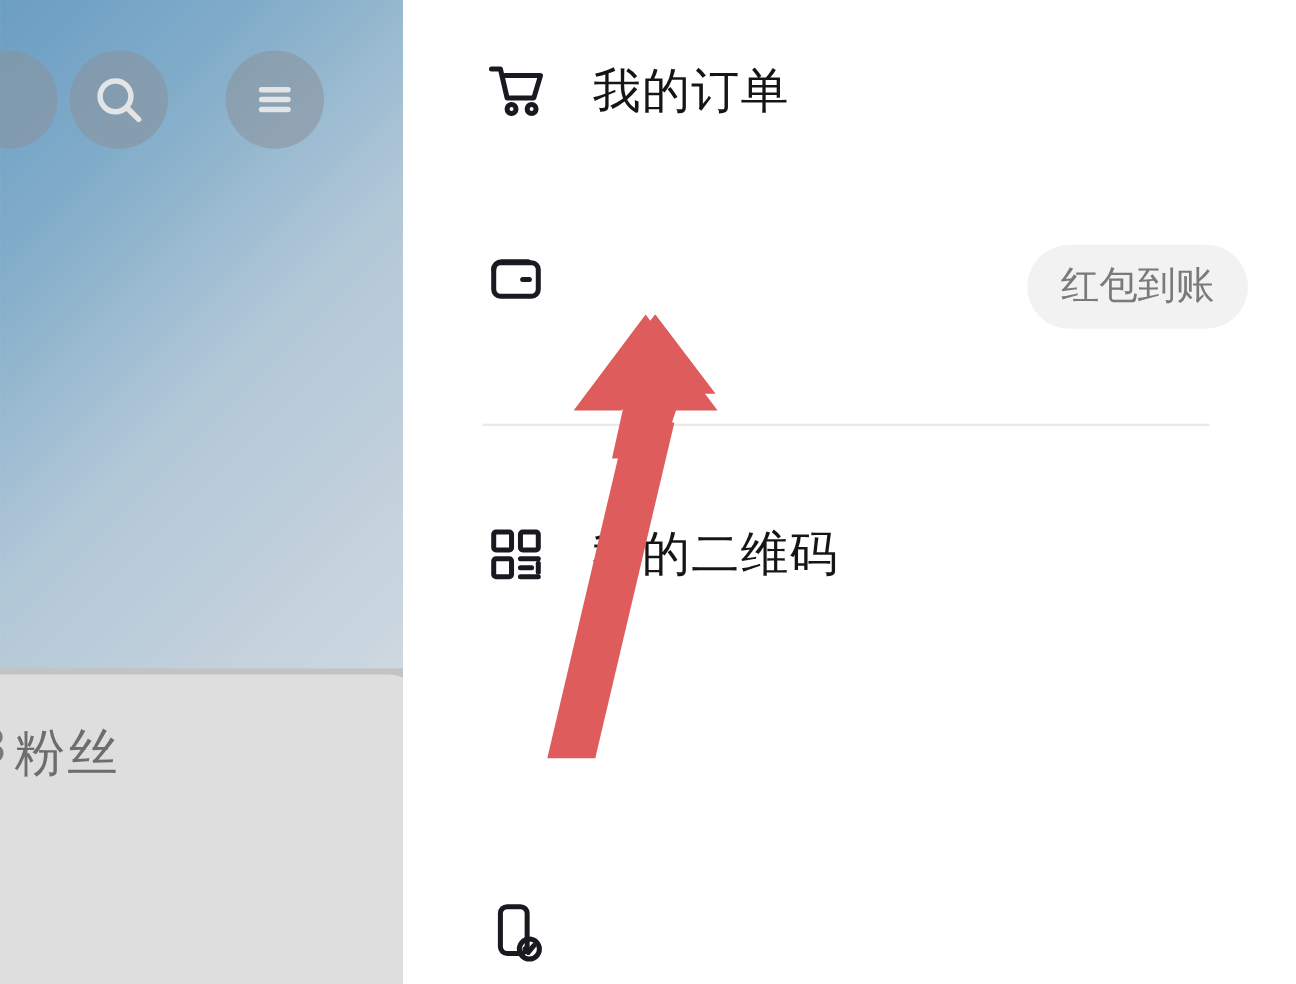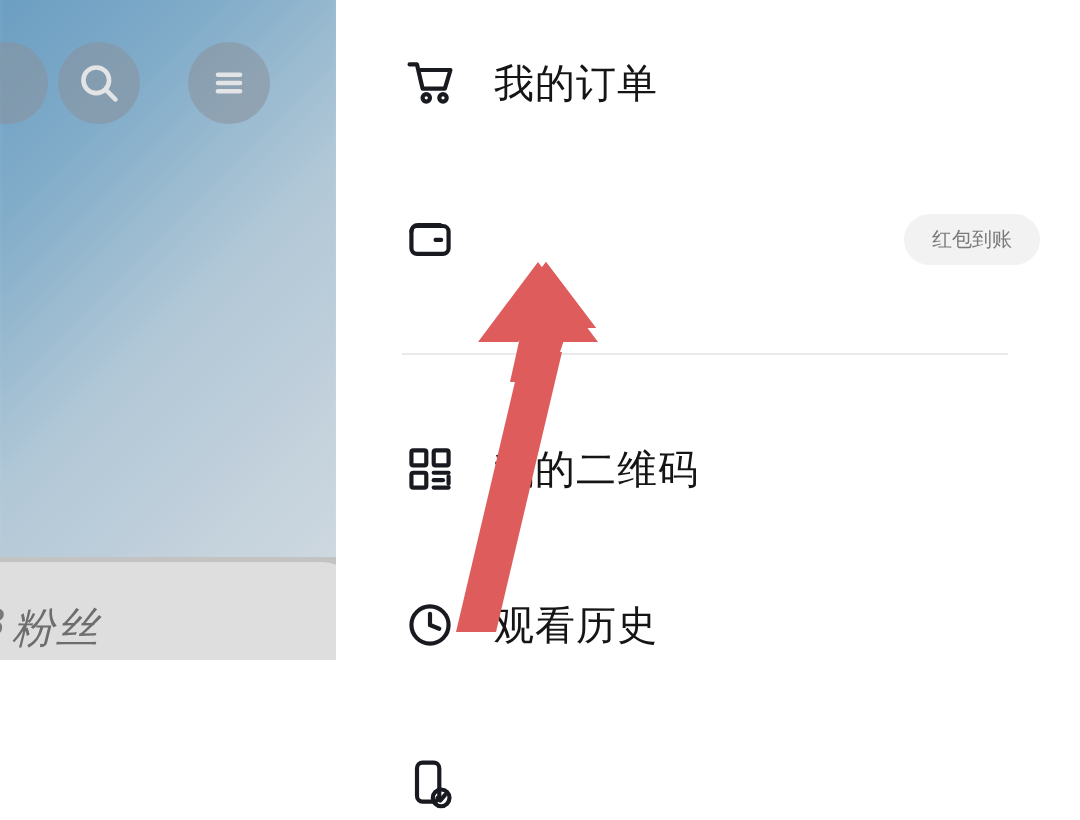--- a/index.html
+++ b/index.html
@@ -3,23 +3,22 @@
   <meta charset="utf-8">
   <style>
     * { margin: 0; padding: 0; box-sizing: border-box; }
     html, body { width: 1080px; height: 820px; overflow: hidden; font-family: -apple-system, "PingFang SC", "Microsoft YaHei", sans-serif; }
     body { position: relative; background: #fff; }
 
     
     .bg-col {
       position: absolute;
       left: 0; top: 0;
-      width: 336px; height: 660px;
+      width: 336px; height: 820px;
       overflow: hidden;
-      font-style: italic;
     }
     .bg-sky {
       position: absolute;
       left: 0; top: 0; right: 0; height: 560px;
       background: linear-gradient(135deg, #5fa6d8 0%, #7bb6de 25%, #b7d6eb 55%, #dce9f3 100%);
       filter: blur(4px) saturate(0.85);
       transform: scale(1.04);
     }
     .bg-gray {
       position: absolute;
@@ -73,40 +72,39 @@
       position: absolute;
       left: 336px; top: 0; right: 0; bottom: 0;
       background: #ffffff;
     }
 
     .menu-row {
       position: absolute;
       left: 66px; right: 40px;
       height: 70px;
       display: flex;
-      align-items: center;
       gap: 36px;
     }
     .menu-icon {
       width: 56px; height: 56px;
       flex: 0 0 56px;
       display: flex; align-items: center; justify-content: center;
     }
     .menu-icon svg { width: 52px; height: 52px; stroke: #181a20; fill: none; stroke-width: 4.5; stroke-linecap: round; stroke-linejoin: round; }
     .menu-label {
       font-size: 40px;
       color: #151515;
       font-weight: 500;
       letter-spacing: 1px;
     }
     .badge {
       margin-left: auto;
       background: #f2f2f2;
       color: #7a7a7a;
-      font-size: 20px;
+      font-size: 32px;
       padding: 12px 28px;
       border-radius: 40px;
     }
 
     .row-orders  { top: 48px; }
     .row-wallet  { top: 204px; }
     .row-qrcode  { top: 434px; }
     .row-history { top: 590px; }
     .row-assist  { top: 748px; }
 
@@ -192,30 +190,20 @@
         <rect x="8" y="32" width="16" height="16" rx="2"></rect>
         <line x1="32" y1="32" x2="48" y2="32"></line>
         <line x1="32" y1="40" x2="42" y2="40"></line>
         <line x1="32" y1="48" x2="48" y2="48"></line>
         <line x1="48" y1="36" x2="48" y2="44"></line>
       </svg>
     </span>
     <span class="menu-label">我的二维码</span>
   </div>
 
-  <div class="menu-row row-history">
-    <span class="menu-icon">
-      <svg viewBox="0 0 56 56">
-        <circle cx="28" cy="28" r="20"></circle>
-        <line x1="28" y1="16" x2="28" y2="28"></line>
-        <line x1="28" y1="28" x2="38" y2="32"></line>
-      </svg>
-    </span>
-    <span class="menu-label">观看历史</span>
-  </div>
 
   <div class="menu-row row-assist">
     <span class="menu-icon">
       <svg viewBox="0 0 56 56">
         <rect x="14" y="6" width="24" height="42" rx="6"></rect>
         <circle cx="40" cy="44" r="9"></circle>
         <path d="M36 44l3 3 5-6"></path>
       </svg>
     </span>
   </div>

